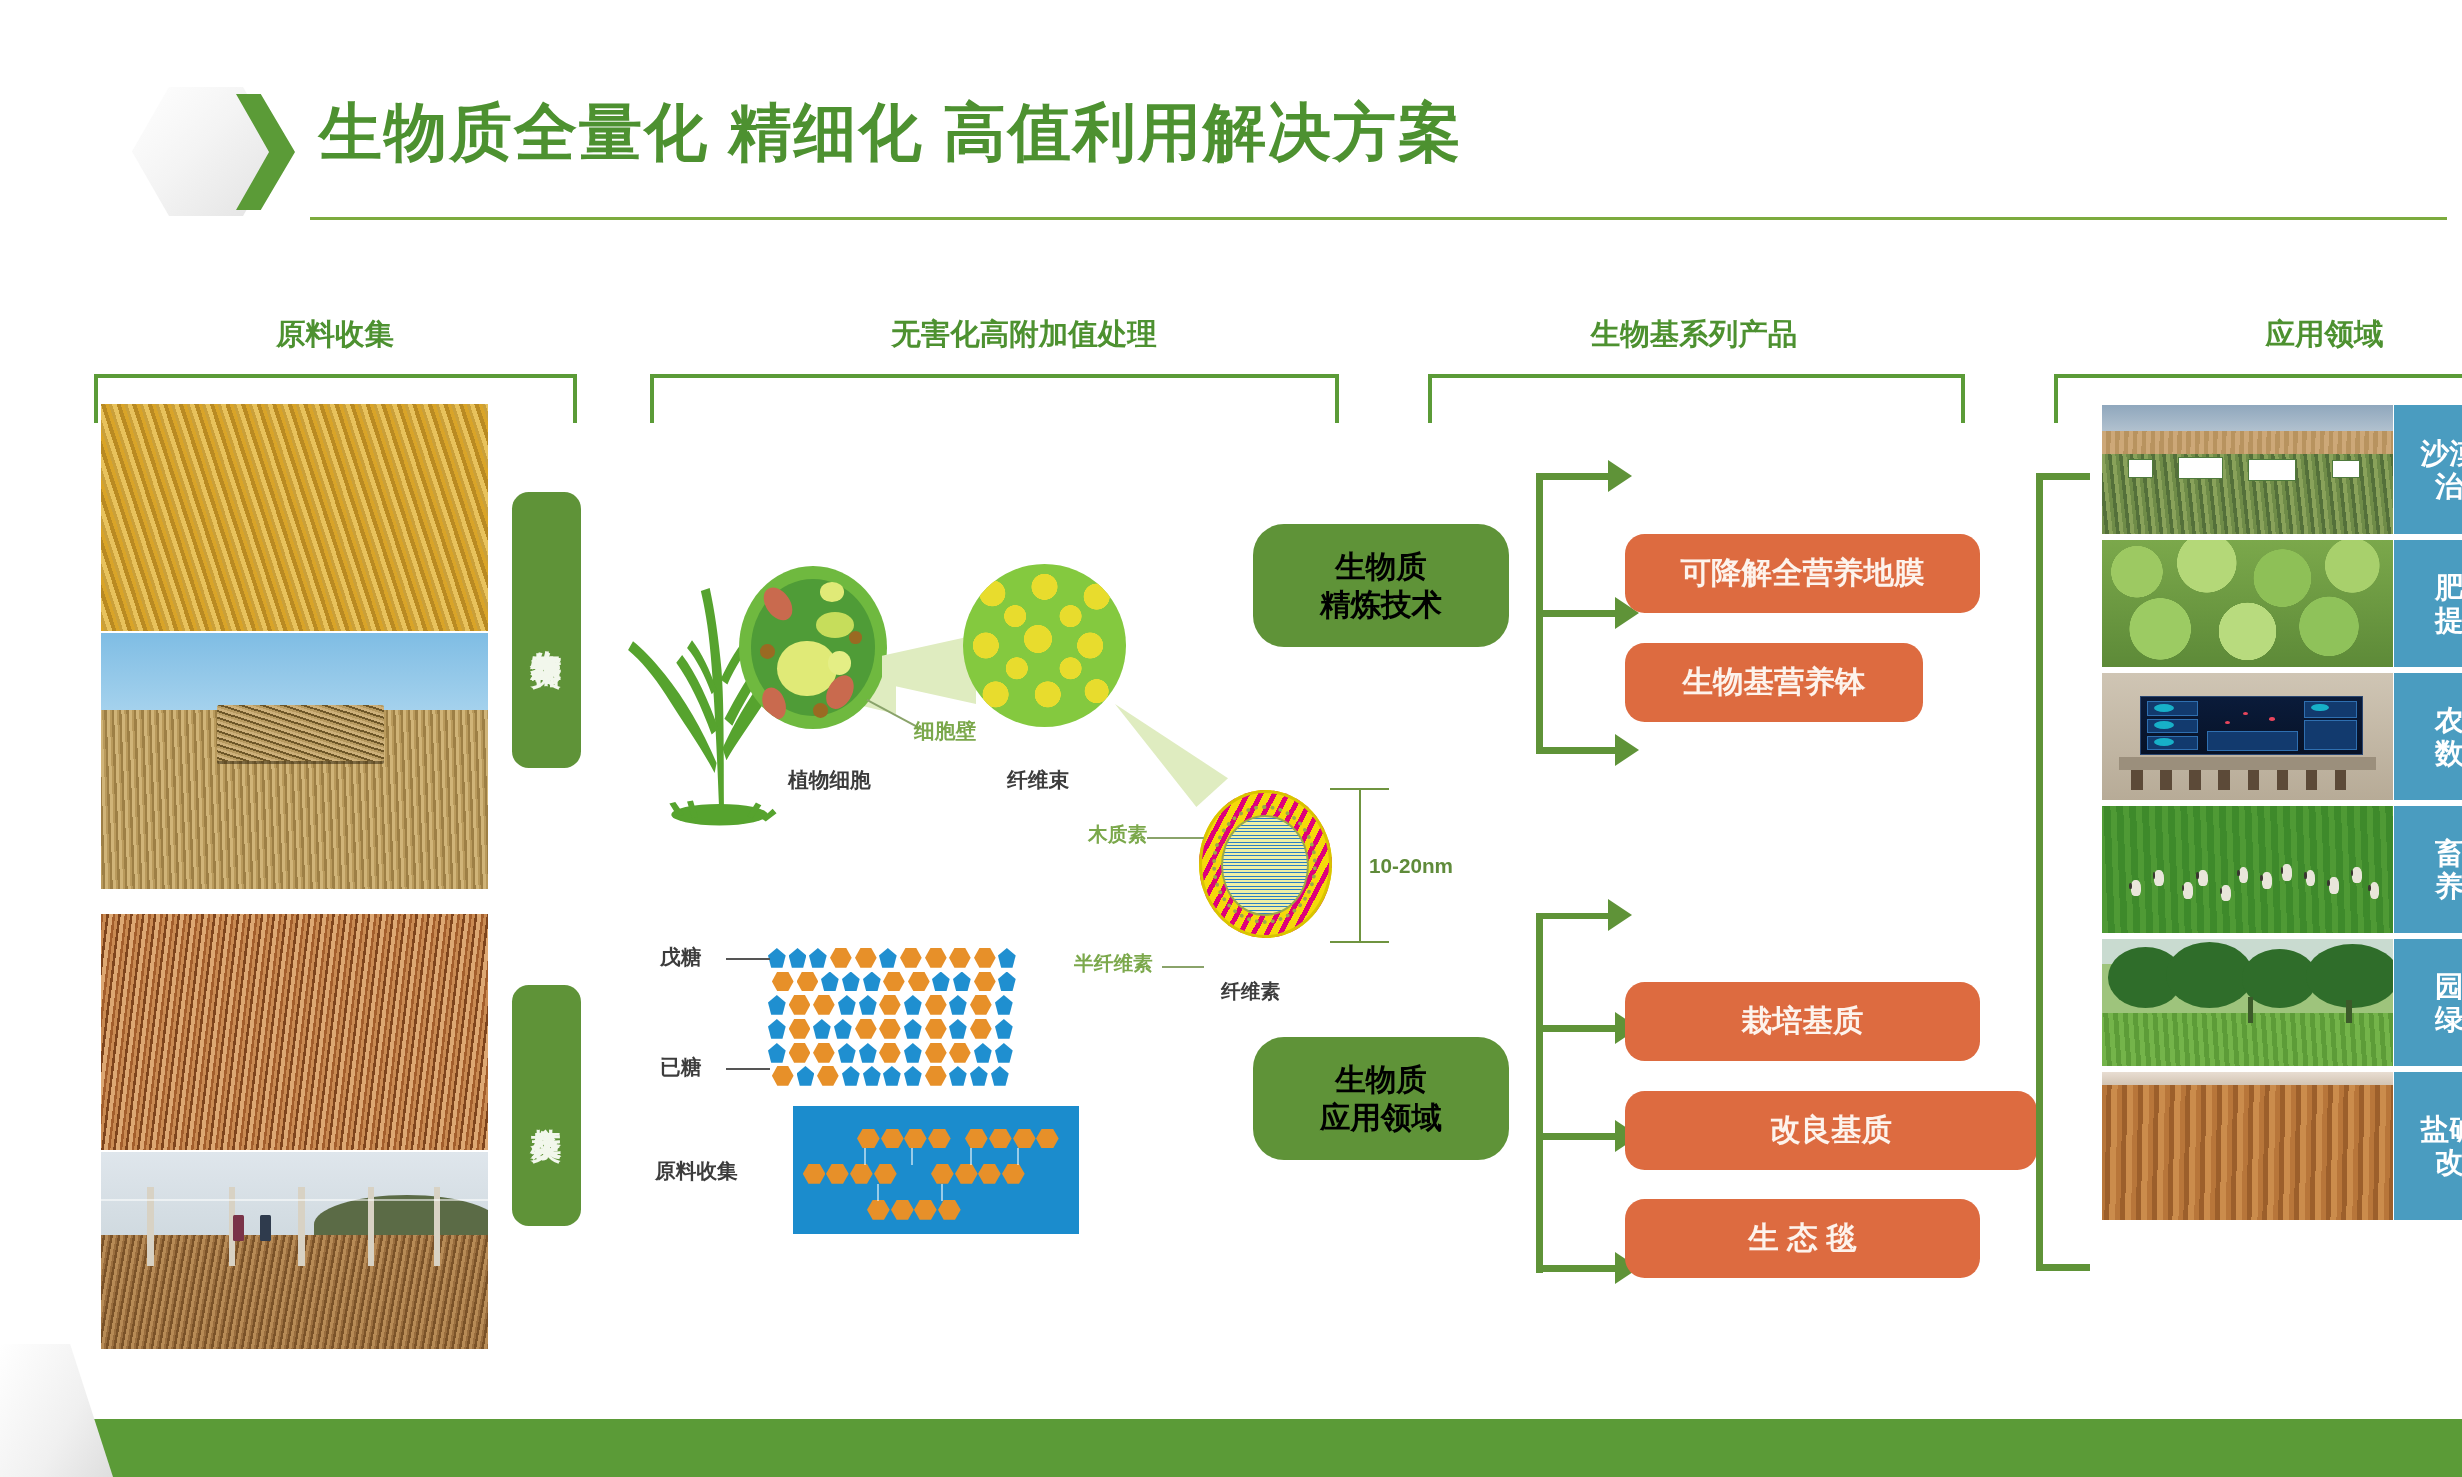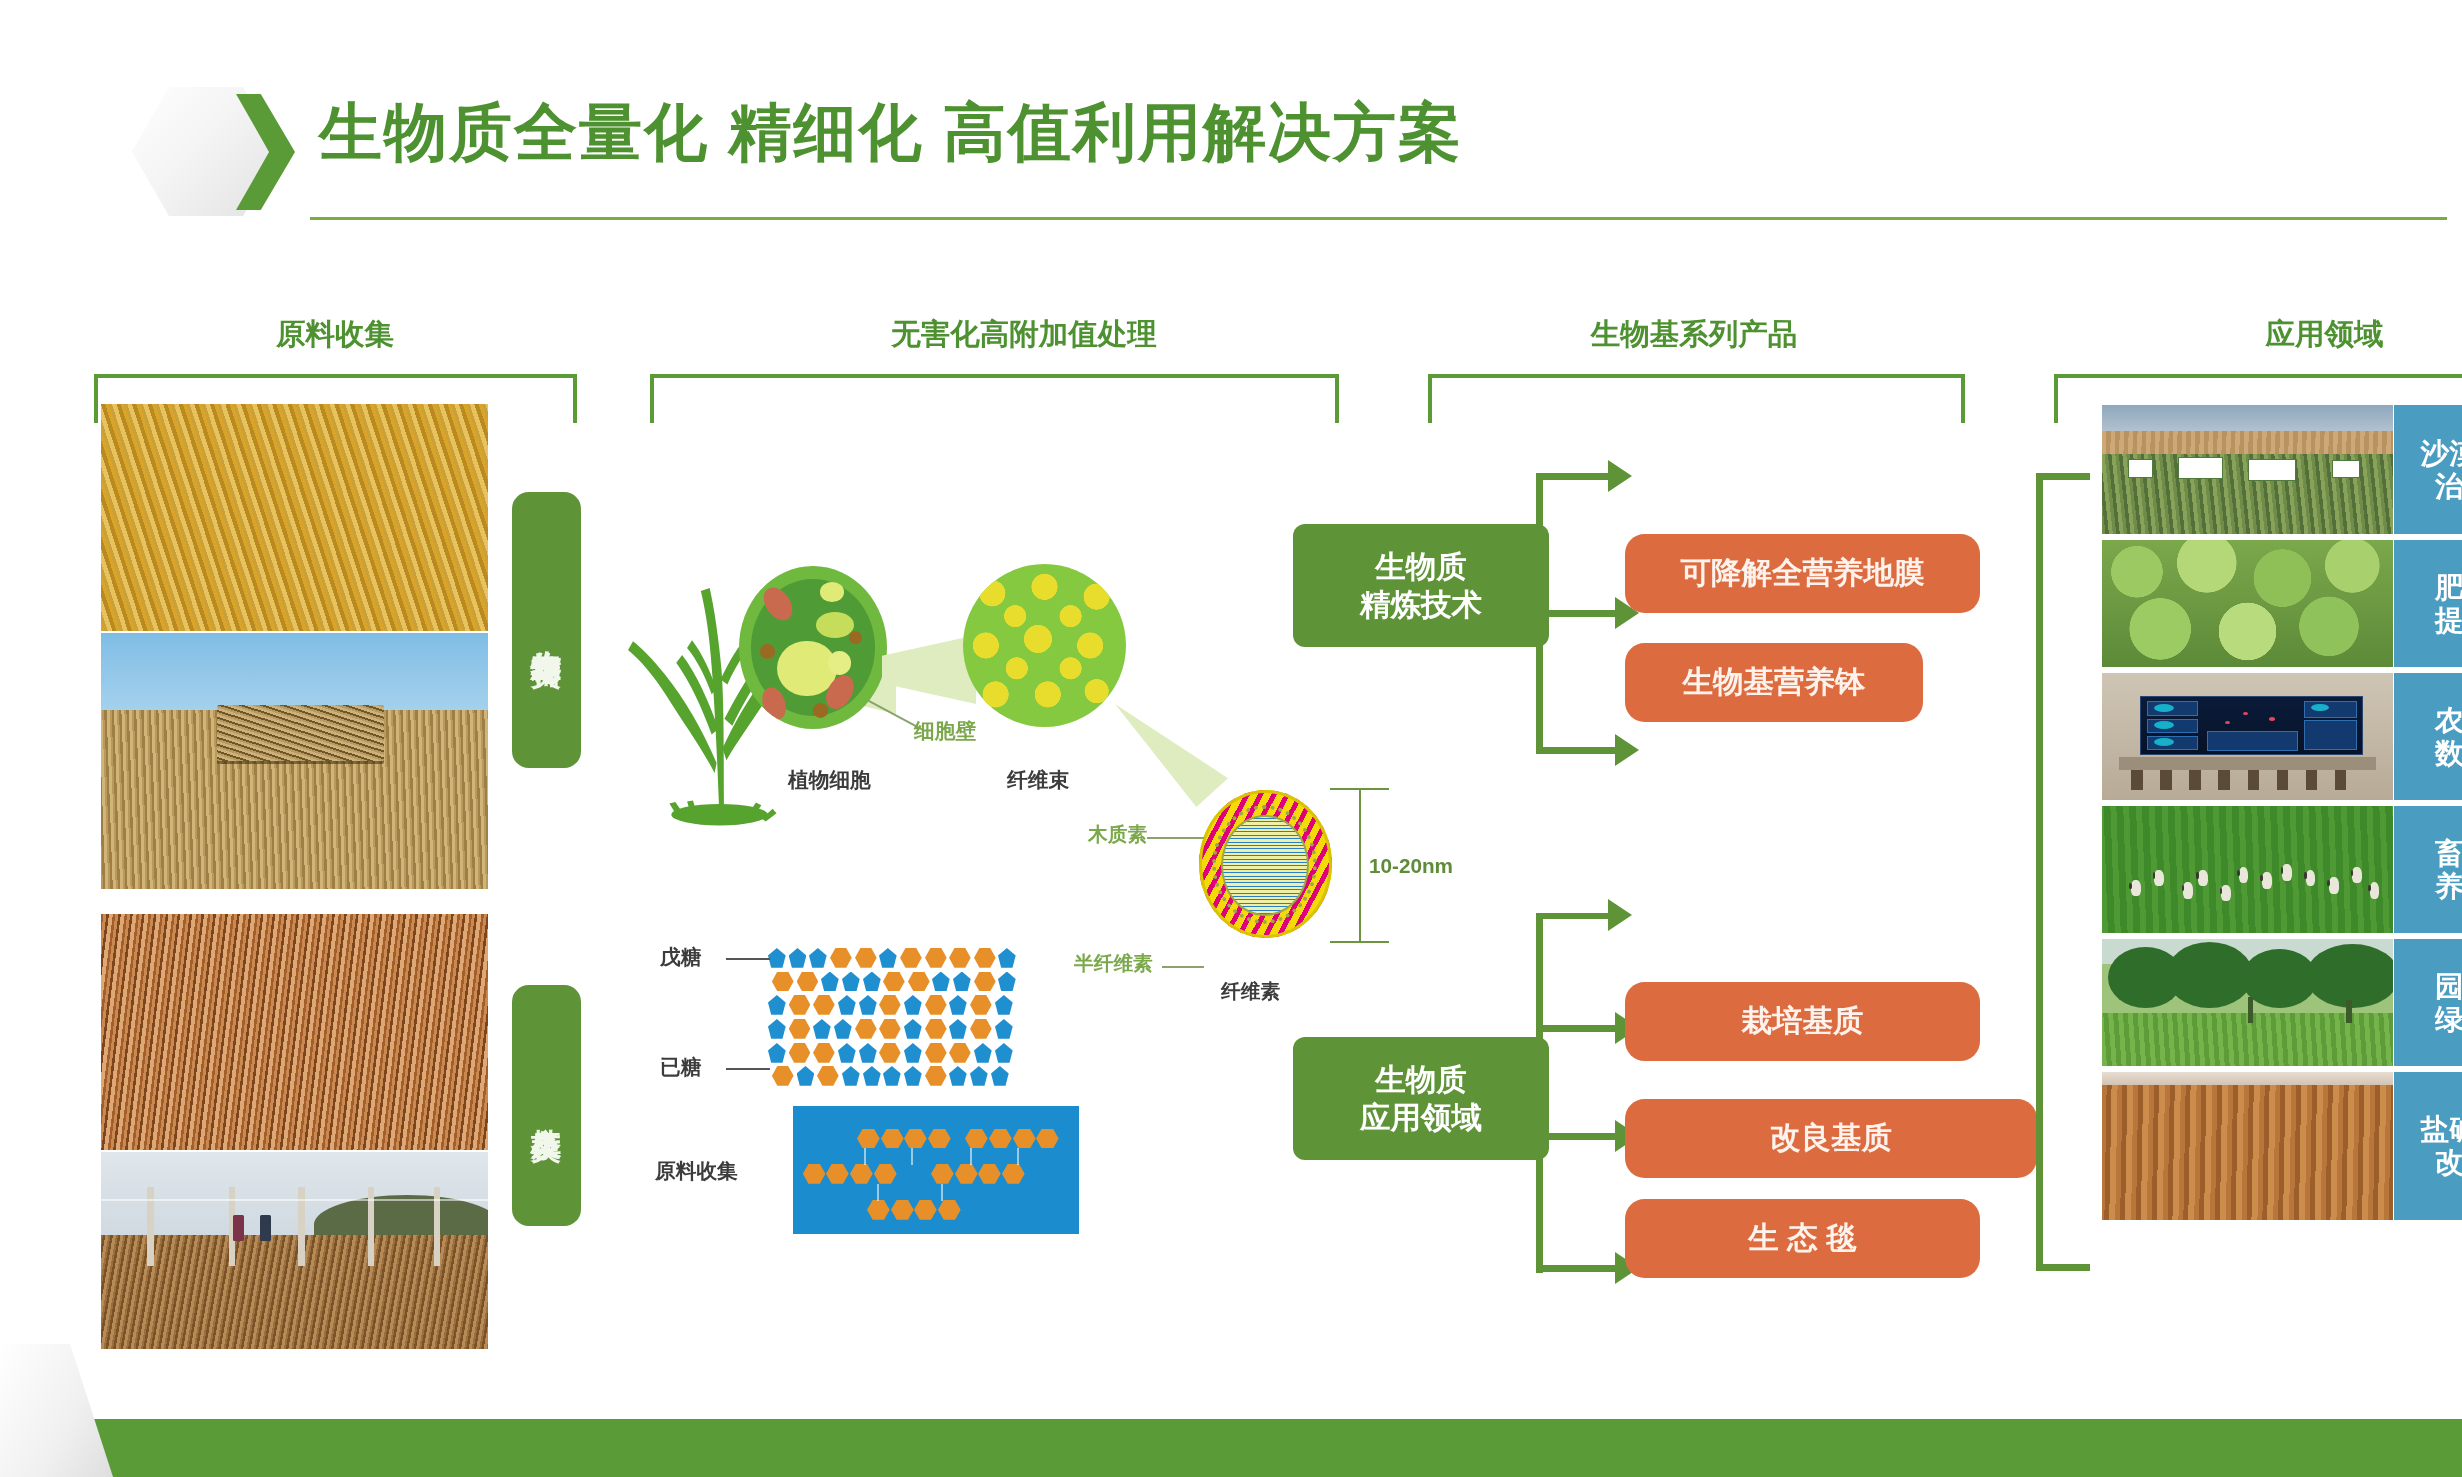--- a/index.html
+++ b/index.html
@@ -146,23 +146,23 @@
      clip-path:polygon(25% 0,75% 0,100% 50%,75% 100%,25% 100%,0 50%);}
   .pent{position:absolute;width:17.7px;height:19.7px;background:#1f8fd0;
      clip-path:polygon(50% 0,100% 38%,82% 100%,18% 100%,0 38%);}
   .cryst{position:absolute;background:#1b8ccd;}
   .cryst-hex{position:absolute;width:22.7px;height:19.7px;background:#e79029;
      clip-path:polygon(25% 0,75% 0,100% 50%,75% 100%,25% 100%,0 50%);}
   .cryst-line{position:absolute;background:rgba(255,255,255,.55);}
 
   
   .tech-pill{
-    position:absolute;background:#5f9338;border-radius:12px;
-    color:#ffffff;font-size:30.5px;font-weight:bold;line-height:1.22;
-    display:flex;align-items:center;justify-content:center;text-align:center;margin-left:40px;
+    position:absolute;background:#5f9338;border-radius:31px;
+    color:#000000;font-size:30.5px;font-weight:bold;line-height:1.22;
+    display:flex;align-items:center;justify-content:center;text-align:center;
   }
   .prod-pill{
     position:absolute;background:#dd6b40;border-radius:19.7px;
     color:#fdf3ec;font-size:30.5px;font-weight:bold;
     display:flex;align-items:center;justify-content:center;text-align:center;
     white-space:nowrap;
   }
 
   
   .conn{position:absolute;}
@@ -473,21 +473,21 @@
     <span class="arrow-head" style="left:91px;top:17px;"></span>
     <span class="arrow-head" style="left:98px;top:130px;"></span>
     <span class="arrow-head" style="left:98px;top:238px;"></span>
     <span class="arrow-head" style="left:98px;top:370px;"></span>
   </div>
 
   <div class="prod-pill" style="left:1625px;top:534px;width:355px;height:79px;">可降解全营养地膜</div>
   <div class="prod-pill" style="left:1625px;top:643px;width:298px;height:79px;">生物基营养钵</div>
 
   <div class="prod-pill" style="left:1625px;top:982px;width:355px;height:79px;">栽培基质</div>
-  <div class="prod-pill" style="left:1625px;top:1091px;width:412px;height:79px;margin-top:8px;">改良基质</div>
+  <div class="prod-pill" style="left:1625px;top:1091px;width:412px;height:79px;">改良基质</div>
   <div class="prod-pill" style="left:1625px;top:1199px;width:355px;height:79px;">生 态 毯</div>
 
   <div class="conn" style="left:2036px;top:473px;width:59px;height:798px;">
     <i style="left:0px;top:0px;width:6.9px;height:798px;"></i>
     <i style="left:0px;top:0px;width:54px;height:6.9px;"></i>
     <i style="left:0px;top:791px;width:54px;height:6.9px;"></i>
   </div>
 
   <div class="photo" style="left:2102px;top:405px;width:291px;height:129px;">
     <div class="p-desert-sky"></div>

